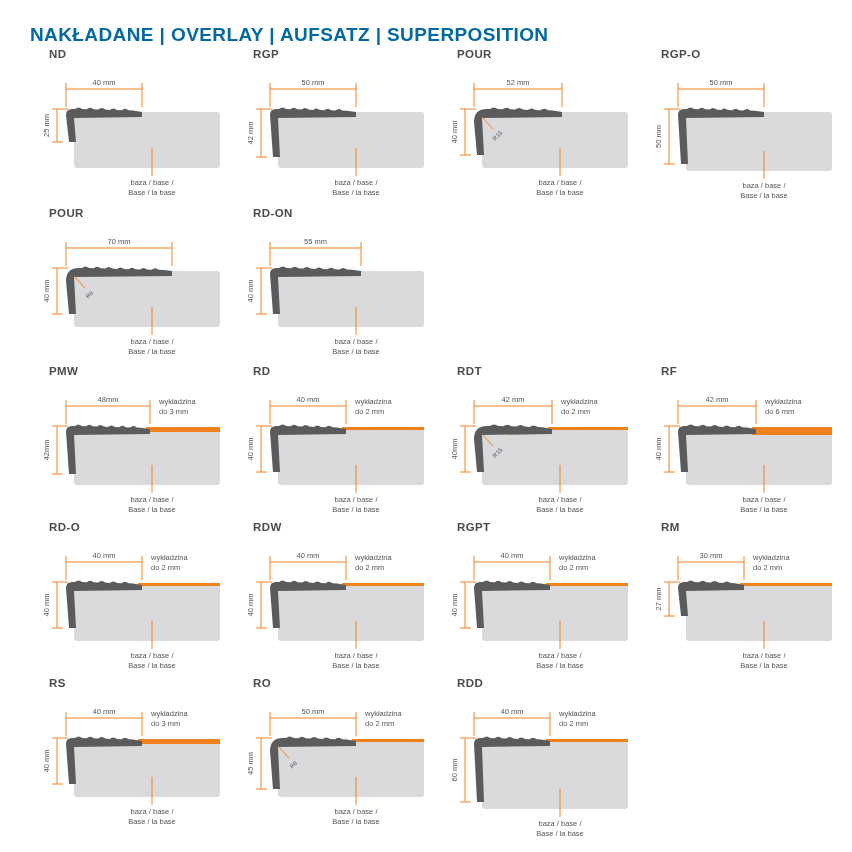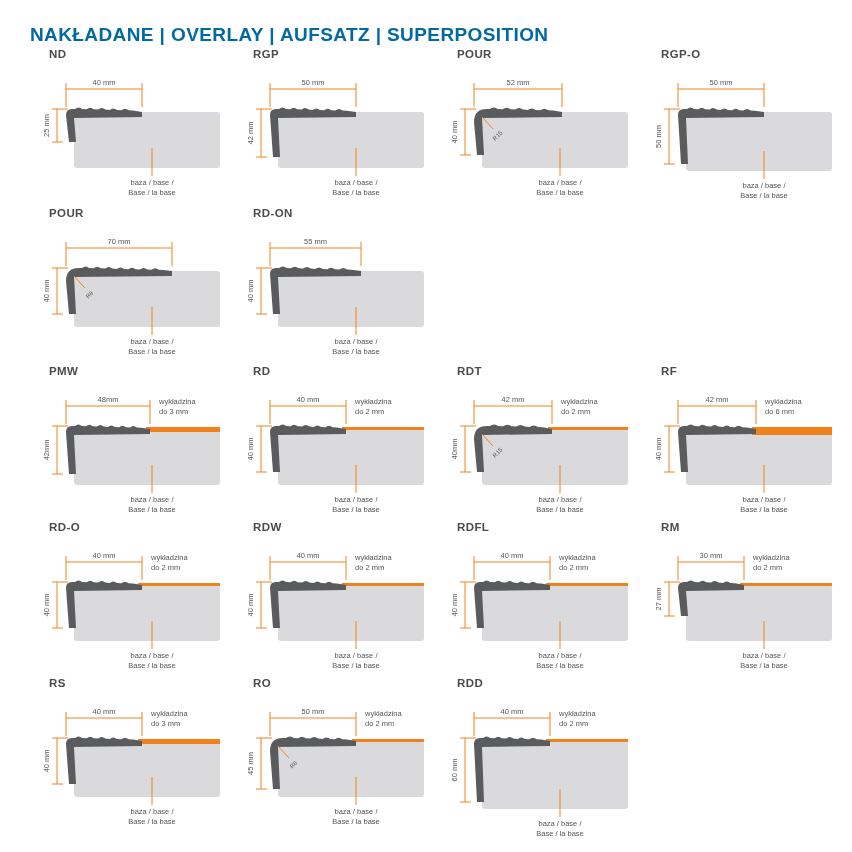--- a/index.html
+++ b/index.html
@@ -315,21 +315,21 @@
           <text x="68" y="22" text-anchor="middle" font-size="7.5" fill="#55565A" stroke="none">40 mm</text>
           <text x="13" y="69" text-anchor="middle" font-size="7.5" fill="#55565A" transform="rotate(-90 13 69)">40 mm</text>
           <text x="115" y="24" font-size="7.5" fill="#55565A">wykładzina</text>
           <text x="115" y="33.5" font-size="7.5" fill="#55565A">do 2 mm</text>
           <text x="116" y="122" text-anchor="middle" font-size="7.5" fill="#55565A">baza / base /</text>
           <text x="116" y="131.5" text-anchor="middle" font-size="7.5" fill="#55565A">Base / la base</text>
         </svg>
   </div>
 
   <div class="card">
-    <div class="card-name">RDFL</div>
+    <div class="card-name">RGPT</div>
     <svg class="card-svg" xmlns="http://www.w3.org/2000/svg" viewBox="0 0 204 137" width="204" height="137">
           <rect x="38" y="49" width="146" height="56" rx="3" fill="#DADADC"></rect>
           <rect x="102" y="47" width="82" height="3" fill="#F0821E"></rect>
           <path d="M 33 92 L 30 52 Q 30 46 36 46 L 39.0 46 q 3.5 -3 7.2 0 l 4.4 0.3 q 3.5 -3 7.2 0 l 4.4 0.3 q 3.5 -3 7.2 0 l 4.4 0.3 q 3.5 -3 7.2 0 l 4.4 0.3 q 3.5 -3 7.2 0 l 4.4 0.3 L 106 49 L 106 54 L 38 55 L 40 92 Z" fill="#5A5B5D"></path>
           <g stroke="#F0821E" stroke-width="1" fill="none">
             <line x1="30" y1="26" x2="106" y2="26"></line>
             <line x1="30" y1="20" x2="30" y2="44"></line>
             <line x1="106" y1="20" x2="106" y2="44"></line>
             <line x1="21" y1="46" x2="21" y2="92"></line>
             <line x1="16" y1="46" x2="32" y2="46"></line>

